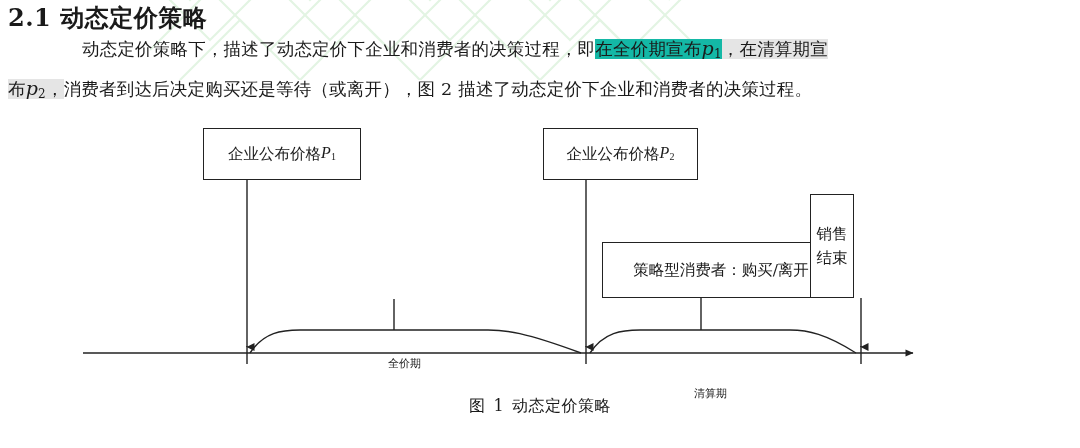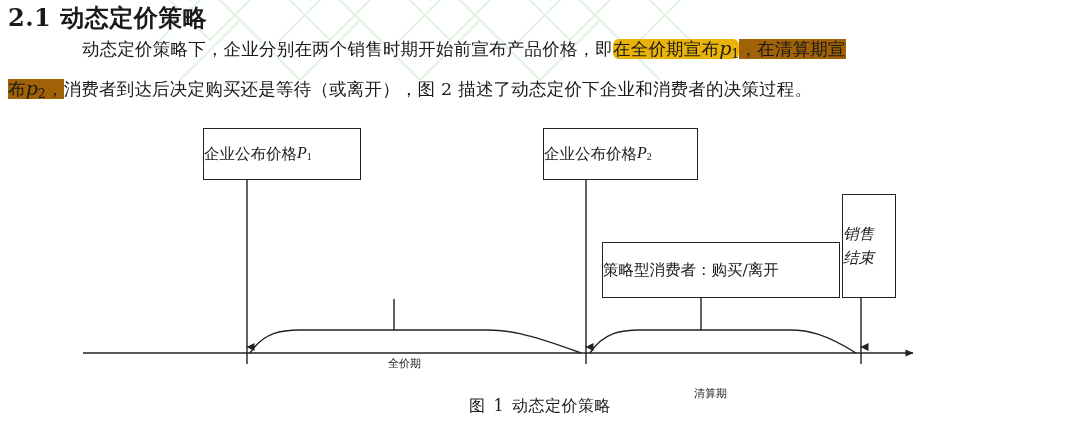--- a/index.html
+++ b/index.html
@@ -42,22 +42,22 @@
   .para-line {
     position: absolute;
     font-size: 17.5px;
     line-height: 20px;
     white-space: nowrap;
     letter-spacing: 0.2px;
   }
   #line1 { left: 82px;  top: 38px; }
   #line2 { left: 8px;   top: 78px; }
 
-  .hl-yellow { background: #eab308; border-radius: 6px; }
-  .hl-green  { background: #a16207; }
+  .hl-yellow { background: #14b8a6; }
+  .hl-green  { background: #e5e5e5; }
 
   .var {
     font-style: italic;
     font-family: Liberation Serif, serif;
     font-size: 16px;
   }
   .var sub {
     font-size: 10px;
     font-style: normal;
     vertical-align: -2px;
@@ -73,33 +73,33 @@
     width: 1080px;
     height: 260px;
   }
   .fig-box {
     position: absolute;
     border: 1.4px solid #222;
     background: #fff;
     box-sizing: border-box;
     display: flex;
     align-items: center;
-    justify-content: flex-start;
+    justify-content: center;
     text-align: center;
     font-size: 15.5px;
     line-height: 21px;
     color: #1a1a1a;
     white-space: nowrap;
   }
   #box-p1 { left: 203px; top: 10px;  width: 158px; height: 52px; }
   #box-p2 { left: 543px; top: 10px;  width: 155px; height: 52px; }
   #box-seg1 { left: 289px; top: 113px; width: 210px; height: 68px; }
   #box-seg2 { left: 602px; top: 124px; width: 238px; height: 56px; }
-  #box-end  { left: 842px; top: 76px;  width: 54px;  height: 104px;
-              line-height: 24px; font-style: italic; }
+  #box-end  { left: 810px; top: 76px;  width: 44px;  height: 104px;
+              line-height: 24px; }
   .two-line { white-space: pre-line; }
 
   #fig-caption {
     position: absolute;
     left: 0;
     top: 396px;
     width: 1080px;
     text-align: center;
     font-size: 16px;
     letter-spacing: 0.5px;
@@ -125,21 +125,21 @@
     <path d="M-20 -30 L40 30 L100 -30 L160 30 L220 -30 L280 30 L340 -30 L400 30 L460 -30 L520 30"></path>
     <path d="M30 110 L90 50 L150 110 L210 50 L270 110 L330 50 L390 110 L450 50 L510 110"></path>
     <path d="M0 80 L60 20 L120 80 L180 20 L240 80 L300 20 L360 80 L420 20 L480 80 L540 20"></path>
   </g>
 </svg>
 
 <div id="heading">
   <span class="num">2.1</span><span>动态定价策略</span>
 </div>
 
-<div id="line1" class="para-line"><span>动态定价策略下，企业分别在两个销售时期开始前宣布产品价格，即</span><span class="hl-yellow"><span>在全价期宣布</span><span class="varbig"><span>p</span><sub>1</sub></span></span><span class="hl-green">，在清算期宣</span></div>
+<div id="line1" class="para-line"><span>动态定价策略下，描述了动态定价下企业和消费者的决策过程，即</span><span class="hl-yellow"><span>在全价期宣布</span><span class="varbig"><span>p</span><sub>1</sub></span></span><span class="hl-green">，在清算期宣</span></div>
 
 <div id="line2" class="para-line"><span class="hl-green"><span>布</span><span class="varbig"><span>p</span><sub>2</sub></span><span>，</span></span><span>消费者到达后决定购买还是等待（或离开），图  2  描述了动态定价下企业和消费者的决策过程。</span></div>
 
 <div id="figure">
 
   <svg id="fig-svg" width="1080" height="260" viewBox="0 0 1080 260" xmlns="http://www.w3.org/2000/svg">
     <defs>
       <marker id="arrowDown" markerWidth="9" markerHeight="9" refX="4.5" refY="8" orient="auto" markerUnits="userSpaceOnUse">
         <path d="M0.5,0.5 L8.5,0.5 L4.5,8.5 z" fill="#222"></path>
       </marker>

